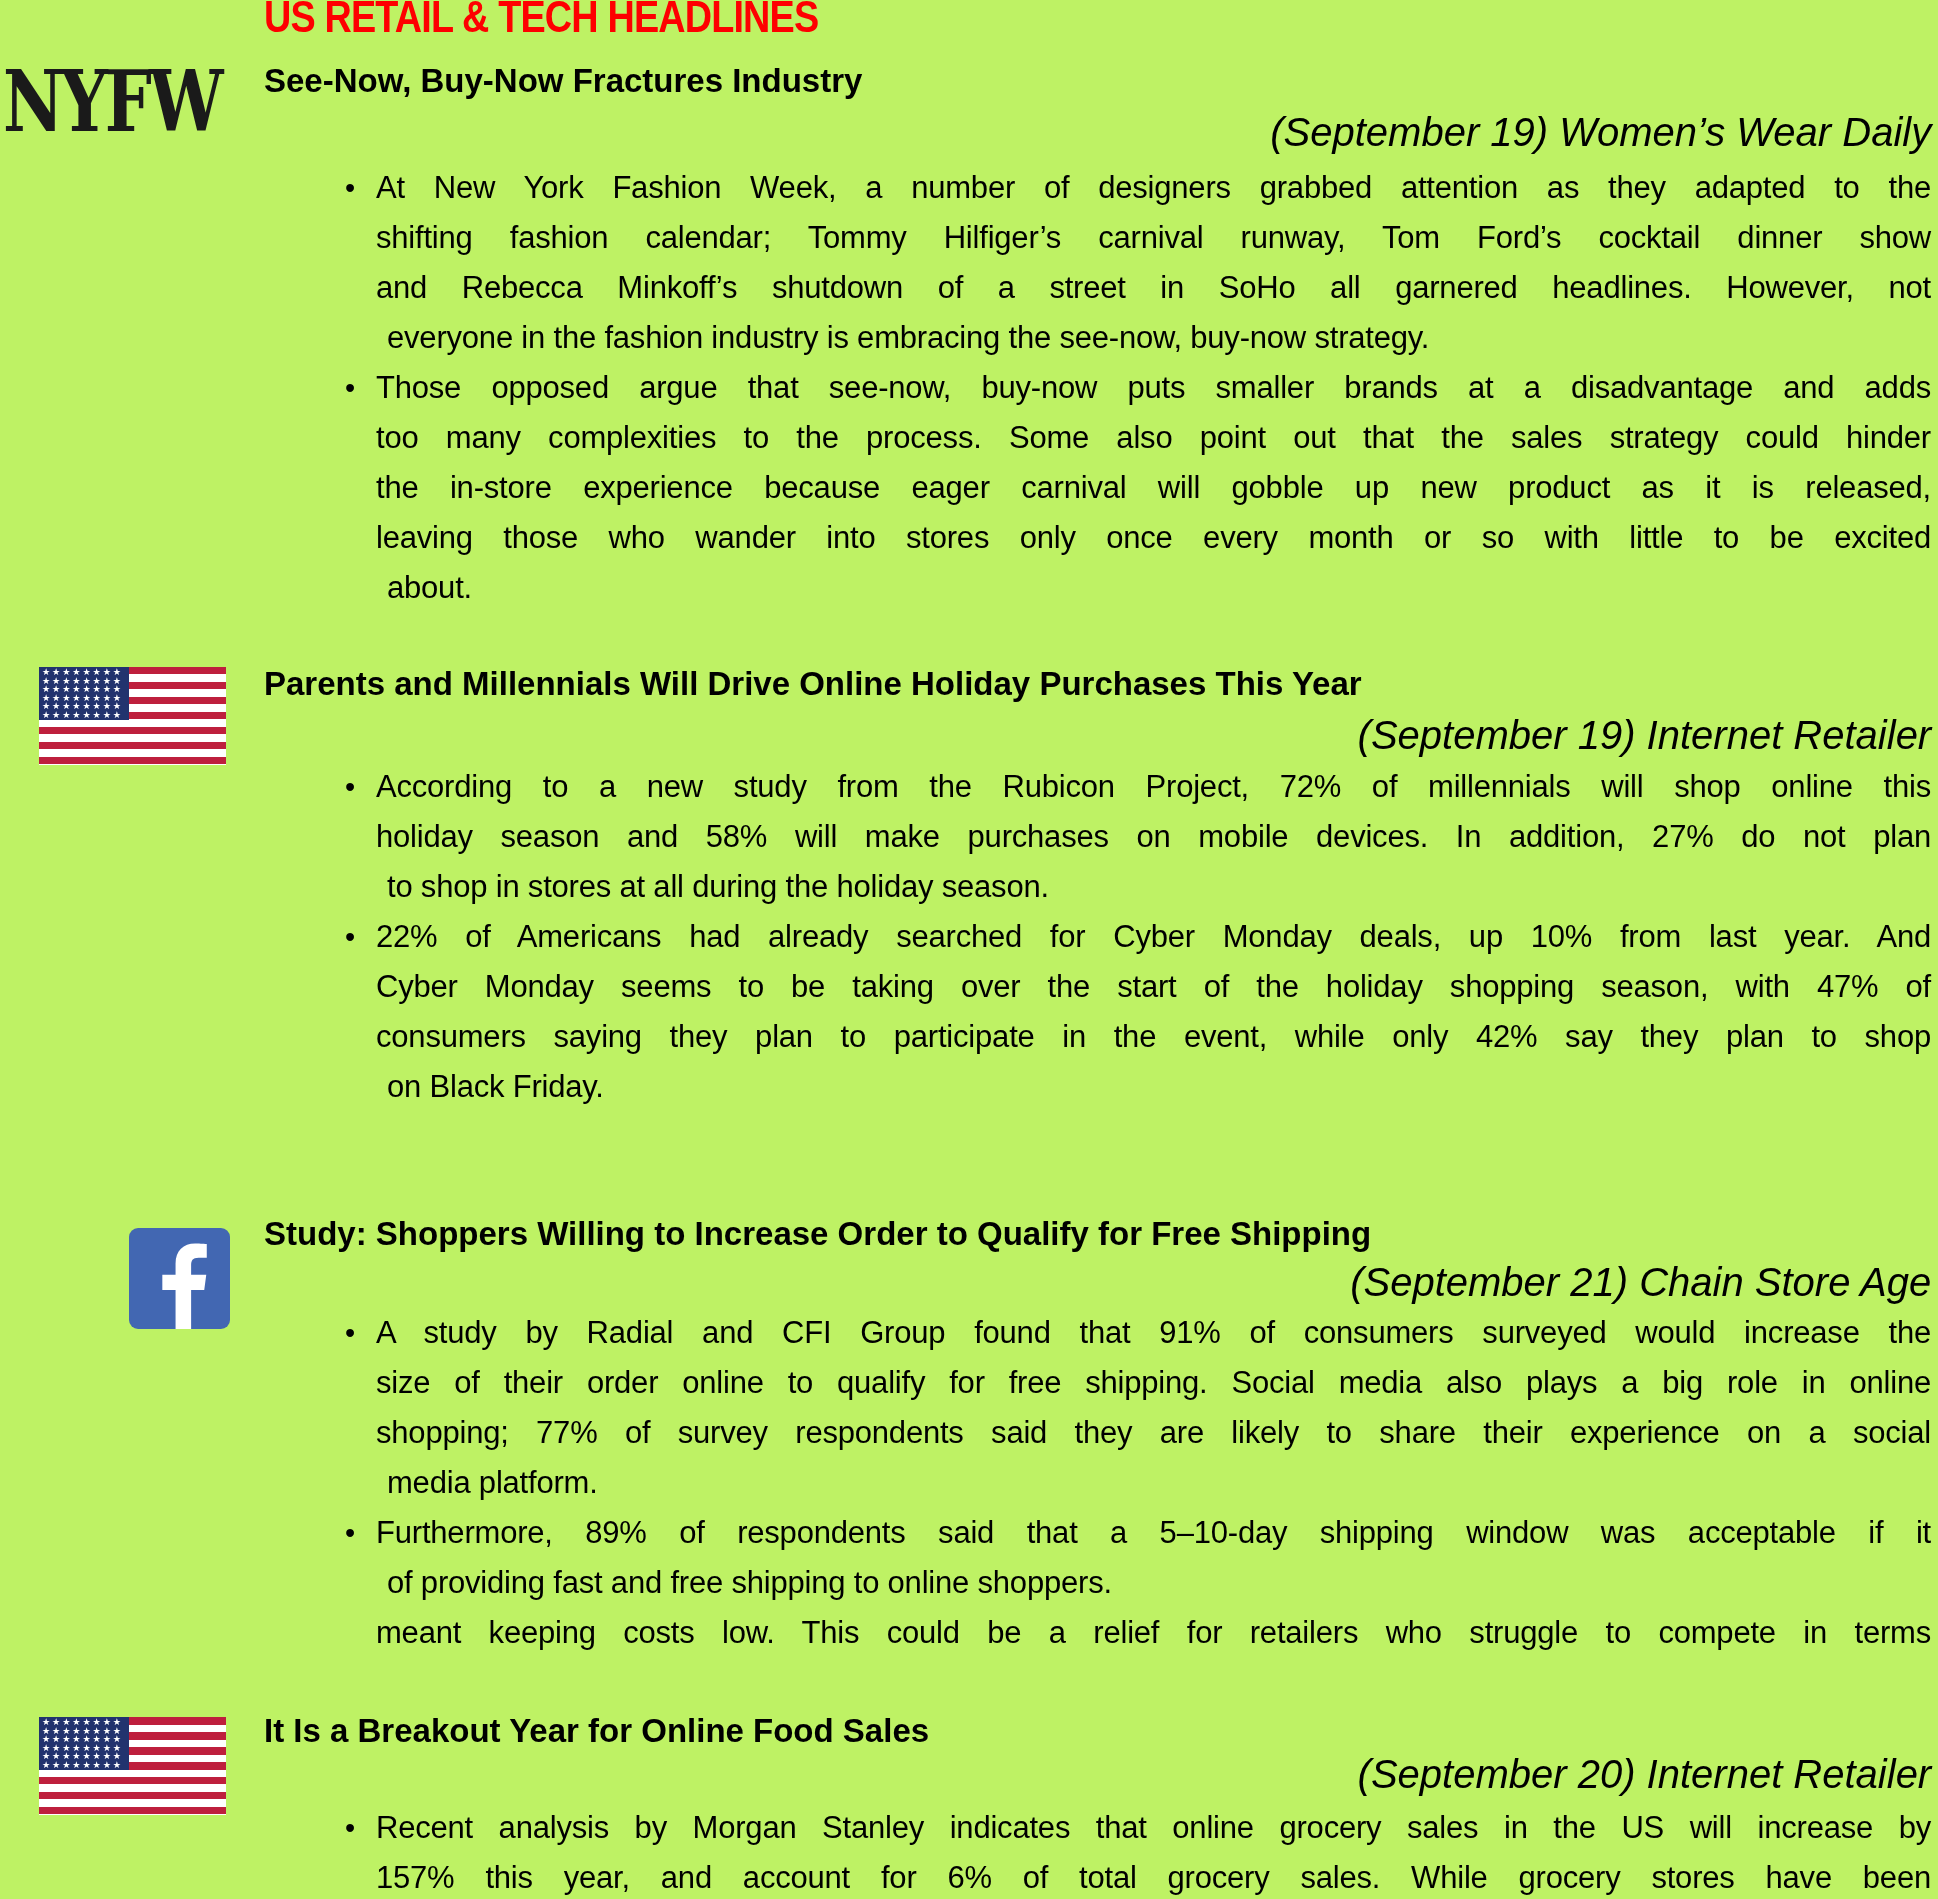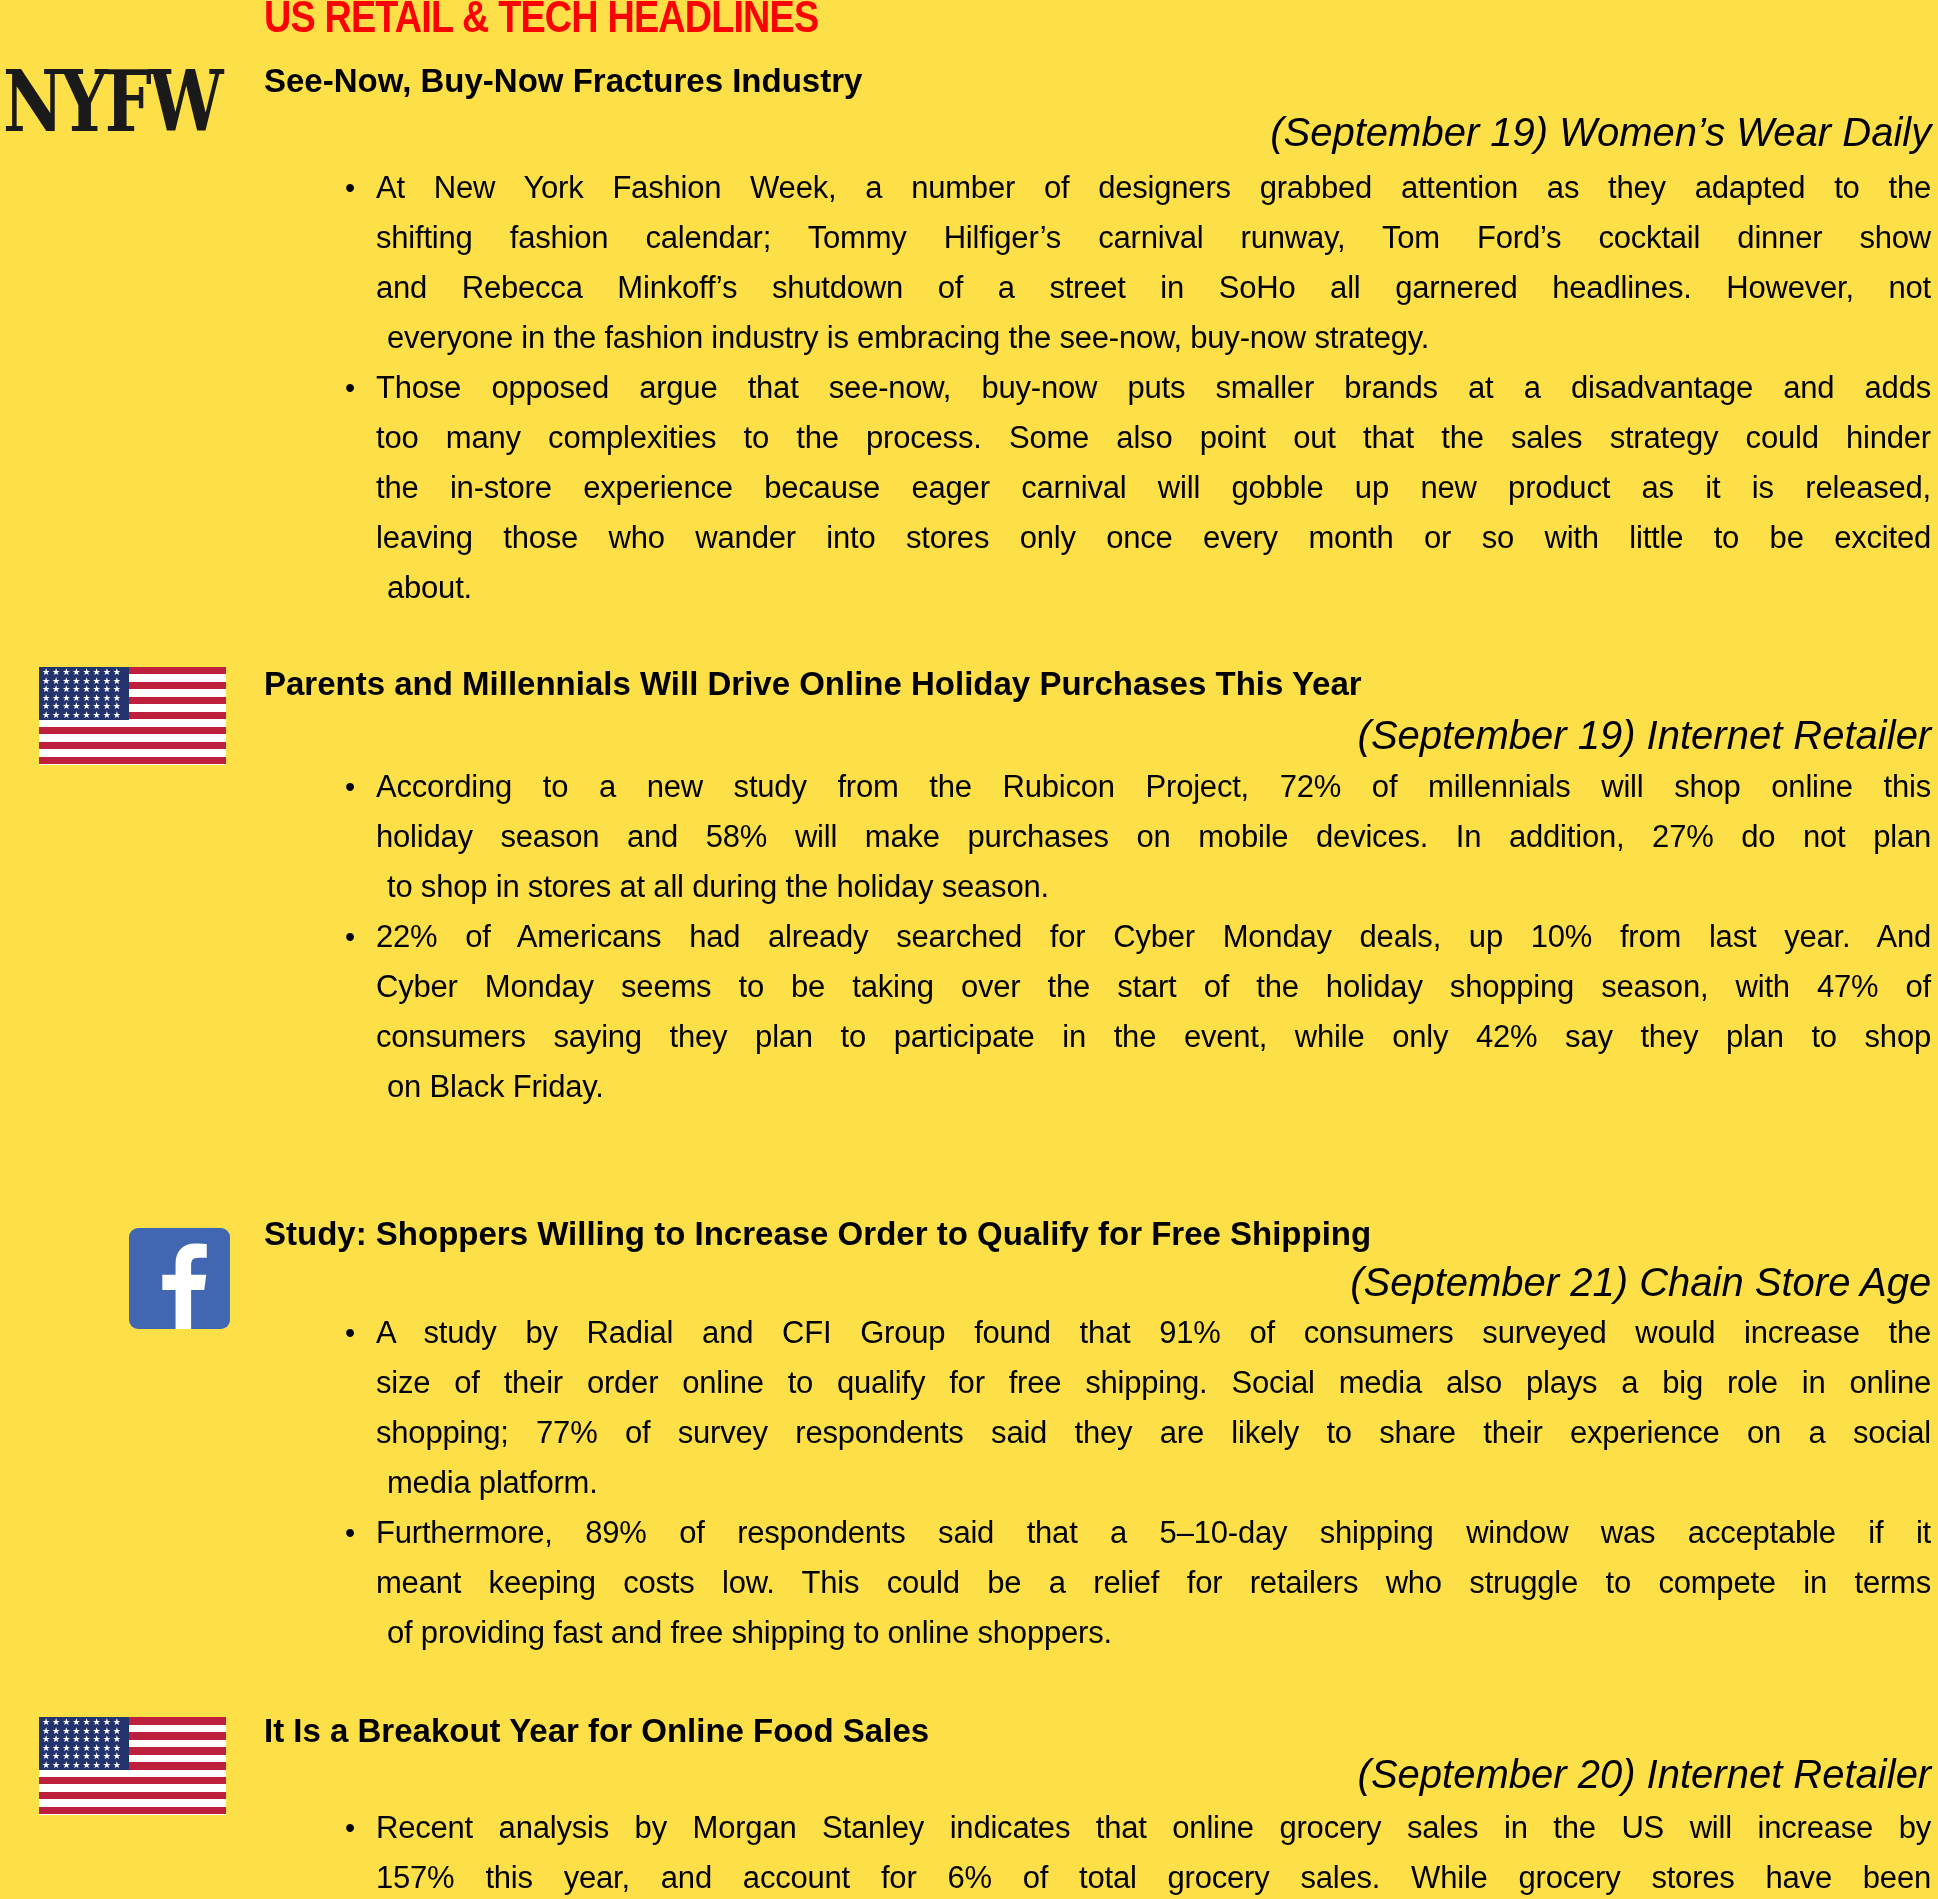--- a/index.html
+++ b/index.html
@@ -1,18 +1,18 @@
 <!DOCTYPE html>
 <html><head>
 <meta charset="utf-8">
 <style>
   html,body { margin:0; padding:0; background:#fff; }
   .page {
     position:relative; width:1939px; height:1900px;
-    background:#fde047; overflow:hidden;
+    background:#bef264; overflow:hidden;
     font-family:"Liberation Sans", sans-serif; color:#000;
   }
   .abs { position:absolute; }
 
   
   .title {
     left:264px; top:-5.8px;
     font-size:45px; font-weight:bold; letter-spacing:-1px;
     color:#FE0000; white-space:nowrap; line-height:45px;
     transform:scaleX(0.84); transform-origin:0 0;
@@ -143,22 +143,22 @@
     <div class="bpara">
       <span class="dot">•</span>
       <div class="line">A study by Radial and CFI Group found that 91% of consumers surveyed would increase the</div>
       <div class="line">size of their order online to qualify for free shipping. Social media also plays a big role in online</div>
       <div class="line">shopping; 77% of survey respondents said they are likely to share their experience on a social</div>
       <div class="line last">media platform.</div>
     </div>
     <div class="bpara">
       <span class="dot">•</span>
       <div class="line">Furthermore, 89% of respondents said that a 5–10-day shipping window was acceptable if it</div>
+      <div class="line last">of providing fast and free shipping to online shoppers.</div>
       <div class="line">meant keeping costs low. This could be a relief for retailers who struggle to compete in terms</div>
-      <div class="line last">of providing fast and free shipping to online shoppers.</div>
     </div>
   </div>
 
   <div class="abs flag" style="left:39px; top:1717px">
     <div class="stripes"></div>
     <div class="canton">
       <i class="srow"></i>
         <i class="srow"></i>
         <i class="srow"></i>
       <i class="srow"></i>

